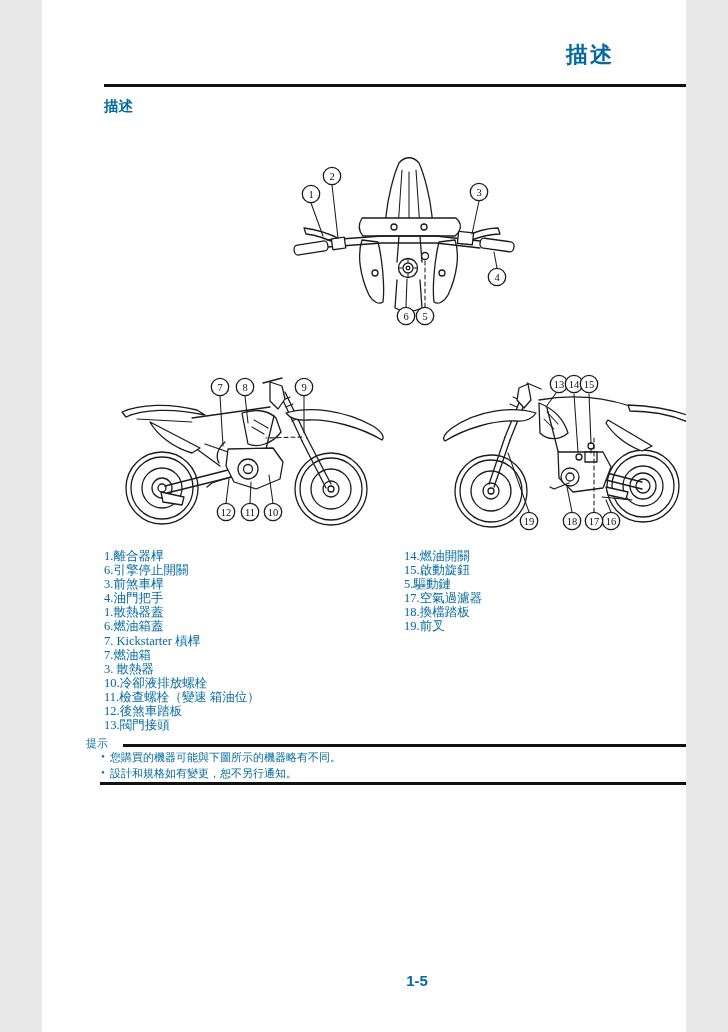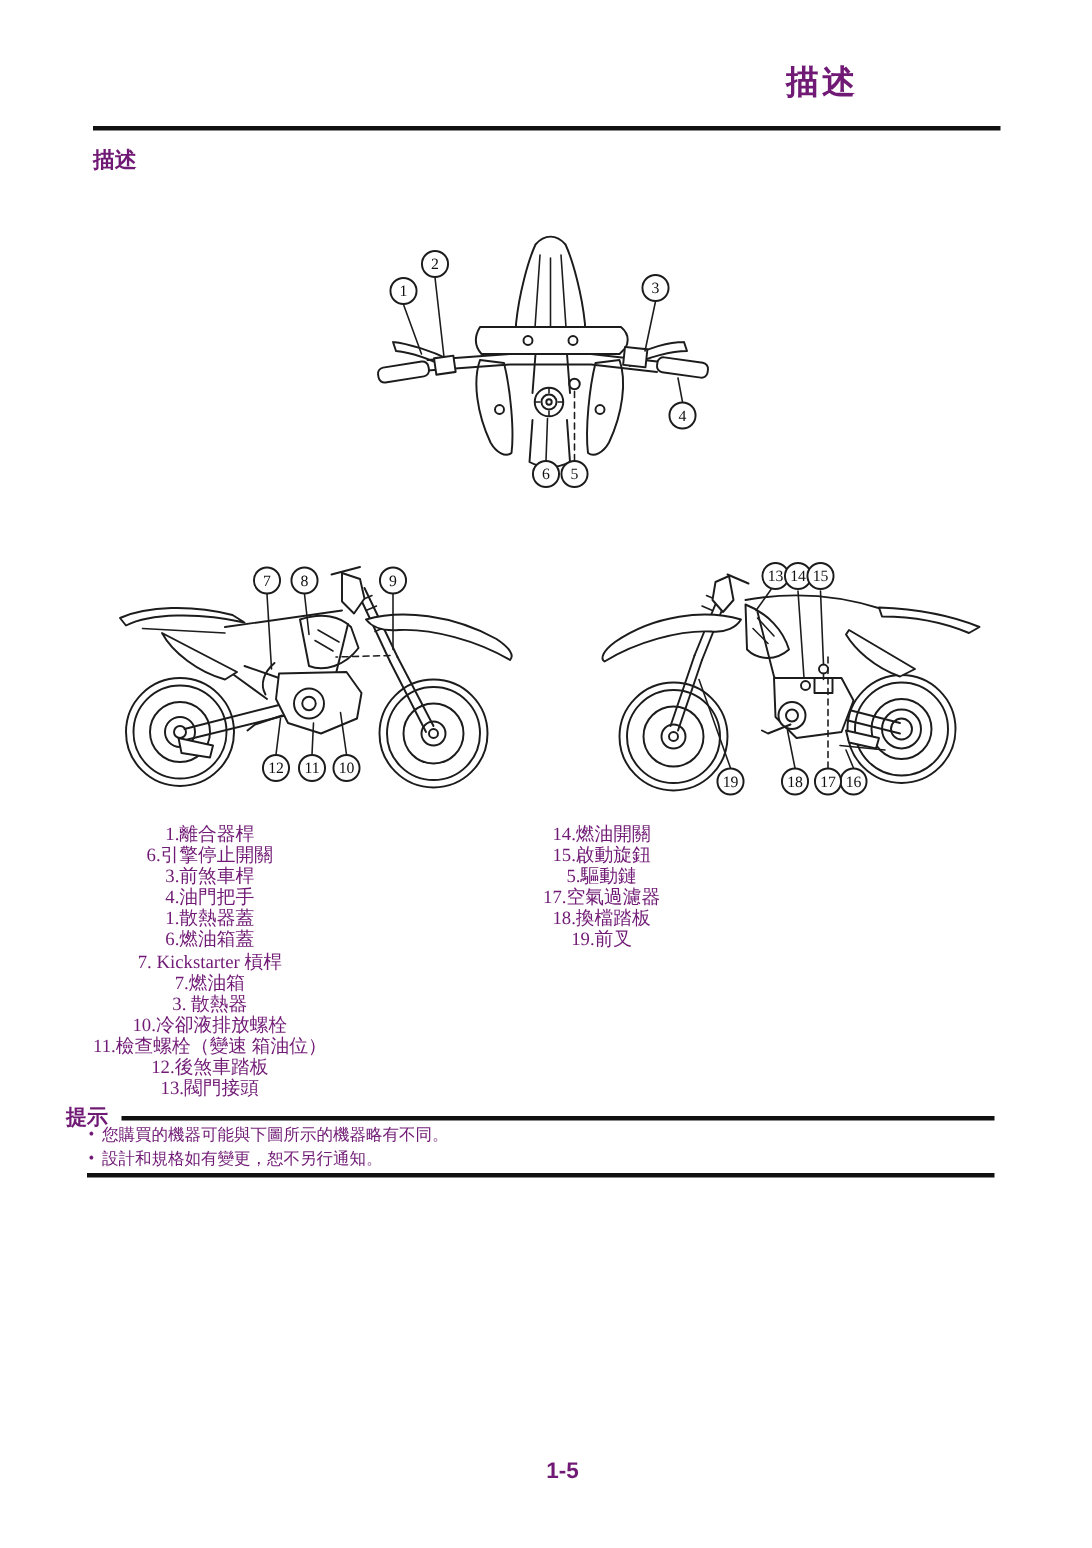--- a/index.html
+++ b/index.html
@@ -1,35 +1,35 @@
 <!DOCTYPE html>
 <html><head>
 <meta charset="utf-8">
 <style>
   html,body{margin:0;padding:0;background:#e8e8e8;}
   .page{
-    position:relative;width:728px;height:1032px;margin:0 auto;background:#ffffff;
-    font-family:"Liberation Serif","DejaVu Serif",serif;color:#701a75;overflow:hidden;
+    position:relative;width:644px;height:1032px;margin:0 auto;background:#ffffff;
+    font-family:"Liberation Serif","DejaVu Serif",serif;color:#0369a1;overflow:hidden;
   }
   .header-title{position:absolute;left:524px;top:40px;font-size:22px;font-weight:bold;letter-spacing:2px;white-space:nowrap;}
   .header-rule{position:absolute;left:62px;top:84px;width:605px;height:3px;background:#111;}
   .section-title{position:absolute;left:62px;top:97px;font-size:14.5px;font-weight:bold;white-space:nowrap;}
   .diagram-layer{position:absolute;left:0;top:0;width:728px;height:1032px;}
   .ink *{stroke:#1c1c1c;fill:none;stroke-width:1.3;stroke-linecap:round;stroke-linejoin:round;}
   .ink .fw{fill:#fff;}
   .ink .thin{stroke-width:1.05;}
   .ink .dash{stroke-dasharray:4 3;stroke-width:1.05;}
   .co circle{fill:#fff;stroke:#1c1c1c;stroke-width:1.3;}
   .co text{stroke:none;fill:#111;font-family:"Liberation Serif","DejaVu Serif",serif;font-size:10.5px;text-anchor:middle;}
-  .parts-col{position:absolute;top:549px;text-align:center;}
+  .parts-col{position:absolute;top:549px;}
   .parts-col ul{list-style:none;margin:0;padding:0;}
   .parts-col li{font-size:12.5px;line-height:14.1px;white-space:nowrap;}
   .parts-left{left:62px;}
   .parts-right{left:362px;}
-  .note-label{position:absolute;left:44px;top:736px;font-family:"Liberation Sans","DejaVu Sans",sans-serif;font-size:14px;font-weight:bold;}
+  .note-label{position:absolute;left:44px;top:736px;font-family:"Liberation Sans","DejaVu Sans",sans-serif;font-size:11px;font-weight:normal;}
   .note-rule-top{position:absolute;left:81px;top:744px;width:582px;height:2.5px;background:#111;}
   .note-bullets{position:absolute;left:59px;top:749px;}
   .note-bullet{font-size:11px;line-height:14.6px;white-space:nowrap;}
   .note-bullet::before{content:"•";display:inline-block;width:9px;font-size:11px;vertical-align:1px;}
   .note-rule-bottom{position:absolute;left:58px;top:782px;width:605px;height:2.5px;background:#111;}
   .page-number{position:absolute;left:0;top:972px;width:728px;text-align:center;font-family:"Liberation Sans","DejaVu Sans",sans-serif;font-size:15px;font-weight:bold;margin-left:11px;}
 </style>
 </head>
 <body>
 

